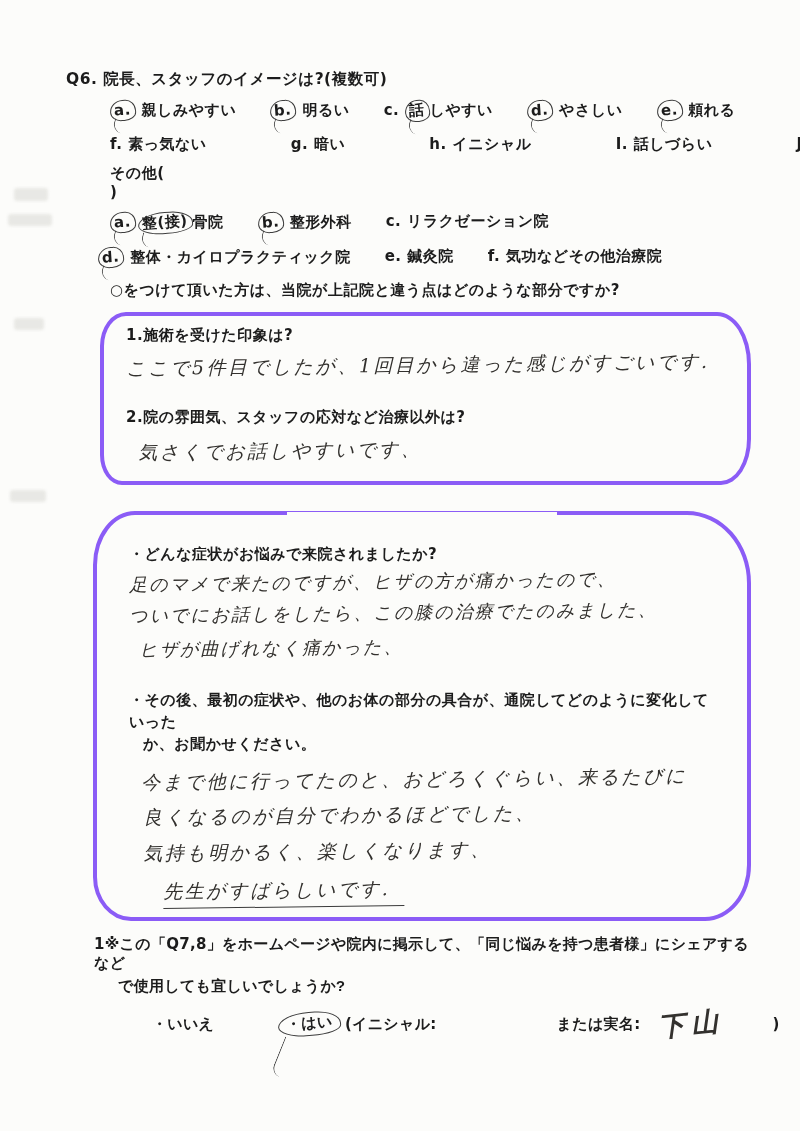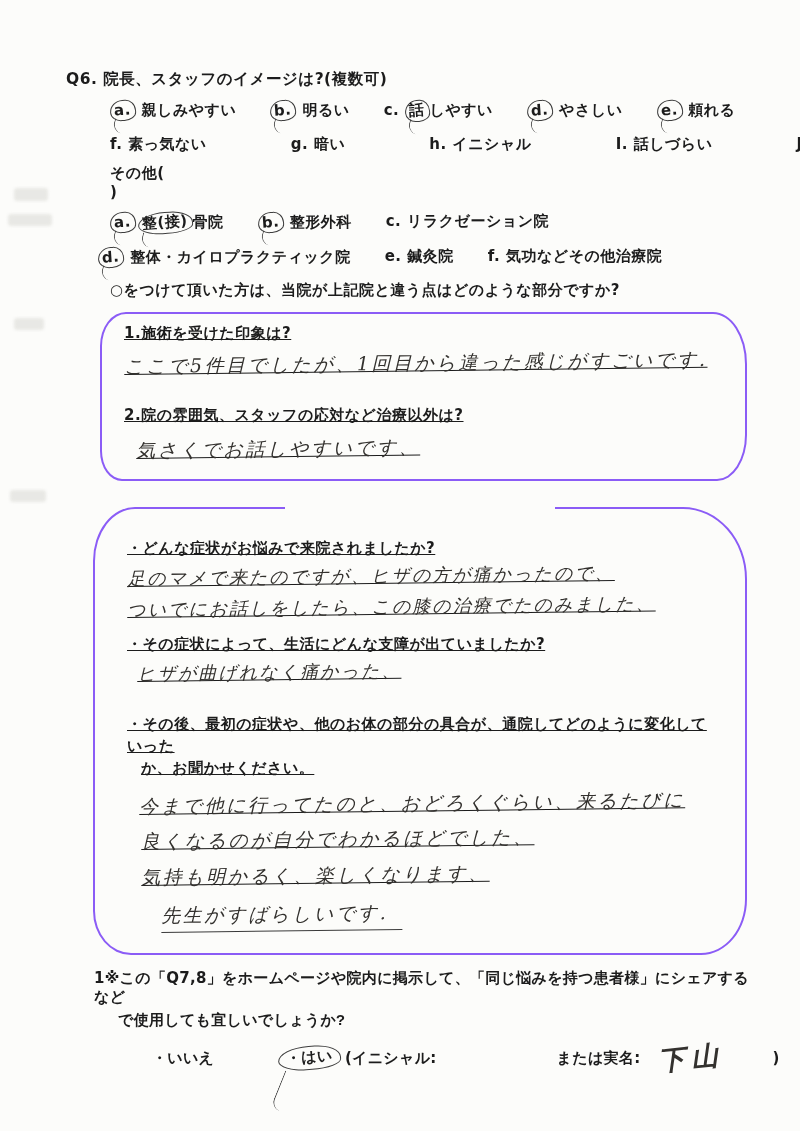--- a/index.html
+++ b/index.html
@@ -38,33 +38,32 @@
     border-left:1.4px solid #3c3c3c;
     border-bottom-left-radius:10px;
     transform:rotate(22deg);
   }
   .circ-big{padding:1px 7px 2px;}
   .circ-big::after{height:40px;bottom:-41px;left:-4px;width:14px;transform:rotate(26deg);}
 
   
   .answer-box{
     position:relative;
-    border:2px solid #8b5cf6;
+    border:4px solid #8b5cf6;
     background:transparent;
-    text-decoration:underline;
   }
   .box1{
     margin:10px 0 0 34px;width:603px;
     border-radius:26px 34px 30px 22px / 34px 52px 46px 30px;
     padding:8px 18px 14px 22px;
   }
   .box2{
     margin:26px 0 0 27px;width:594px;
     border-radius:42px 64px 46px 38px / 54px 72px 56px 44px;
-    padding:28px 24px 20px 32px;
+    padding:28px 24px 8px 32px;
   }
   .gap-top{position:absolute;top:-3px;left:190px;width:270px;height:6px;background:#fcfcfa;}
   .box-q{font-size:15px;font-weight:700;letter-spacing:.5px;line-height:22px;}
 
   
   .hand{
     font-family:"DejaVu Serif", serif;font-style:italic;
     font-size:19px;color:#33312e;letter-spacing:2.5px;
     line-height:30px;transform:rotate(-.7deg);transform-origin:left top;
   }
@@ -146,21 +145,20 @@
       </div>
     </section>
 
     <section style="margin-top:14px;">
 
       <div class="answer-box box2">
         <i class="gap-top"></i>
         <div class="box-q">・どんな症状がお悩みで来院されましたか?</div>
         <div class="hand hand-sm" style="margin-top:5px;">足のマメで来たのですが、ヒザの方が痛かったので、</div>
         <div class="hand hand-sm" style="margin-top:1px;">ついでにお話しをしたら、この膝の治療でたのみました、</div>
-        <div class="box-q" style="margin-top:8px;">・その症状によって、生活にどんな支障が出ていましたか?</div>
         <div class="hand hand-sm" style="margin:4px 0 0 10px;">ヒザが曲げれなく痛かった、</div>
         <div class="box-q" style="margin-top:24px;">・その後、最初の症状や、他のお体の部分の具合が、通院してどのように変化していった</div>
         <div class="box-q" style="padding-left:14px;">か、お聞かせください。</div>
         <div class="hand" style="margin:12px 0 0 12px;">今まで他に行ってたのと、おどろくぐらい、来るたびに</div>
         <div class="hand" style="margin:5px 0 0 14px;">良くなるのが自分でわかるほどでした、</div>
         <div class="hand" style="margin:6px 0 0 14px;">気持も明かるく、楽しくなります、</div>
         <div style="margin:8px 0 0 34px;"><span class="hand underlined">先生がすばらしいです.</span></div>
       </div>
     </section>
 

